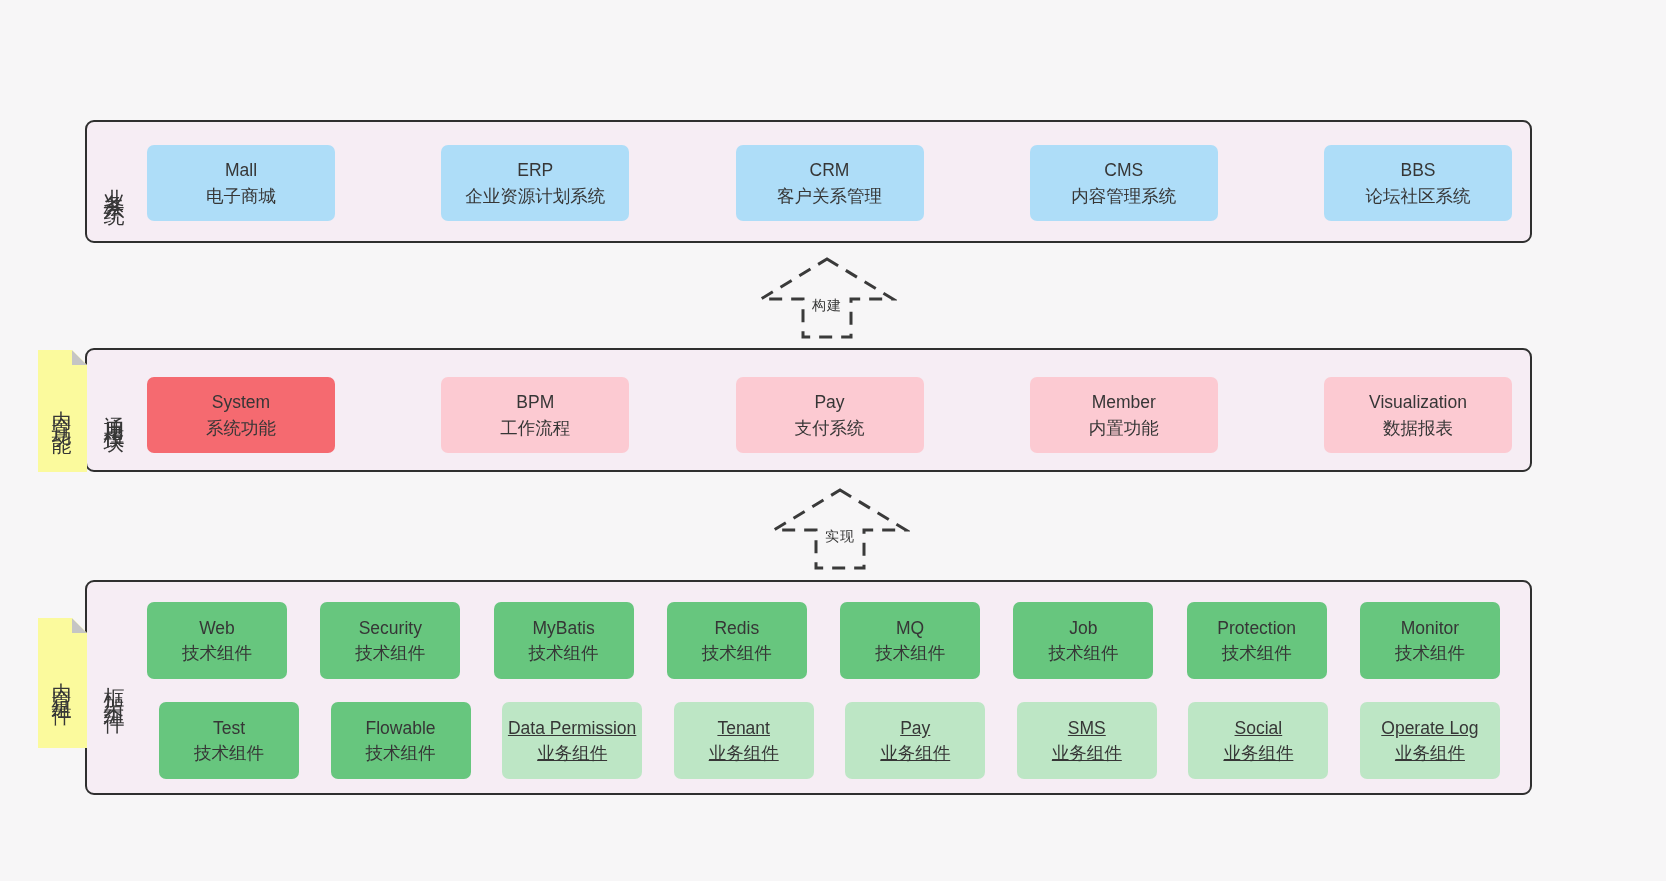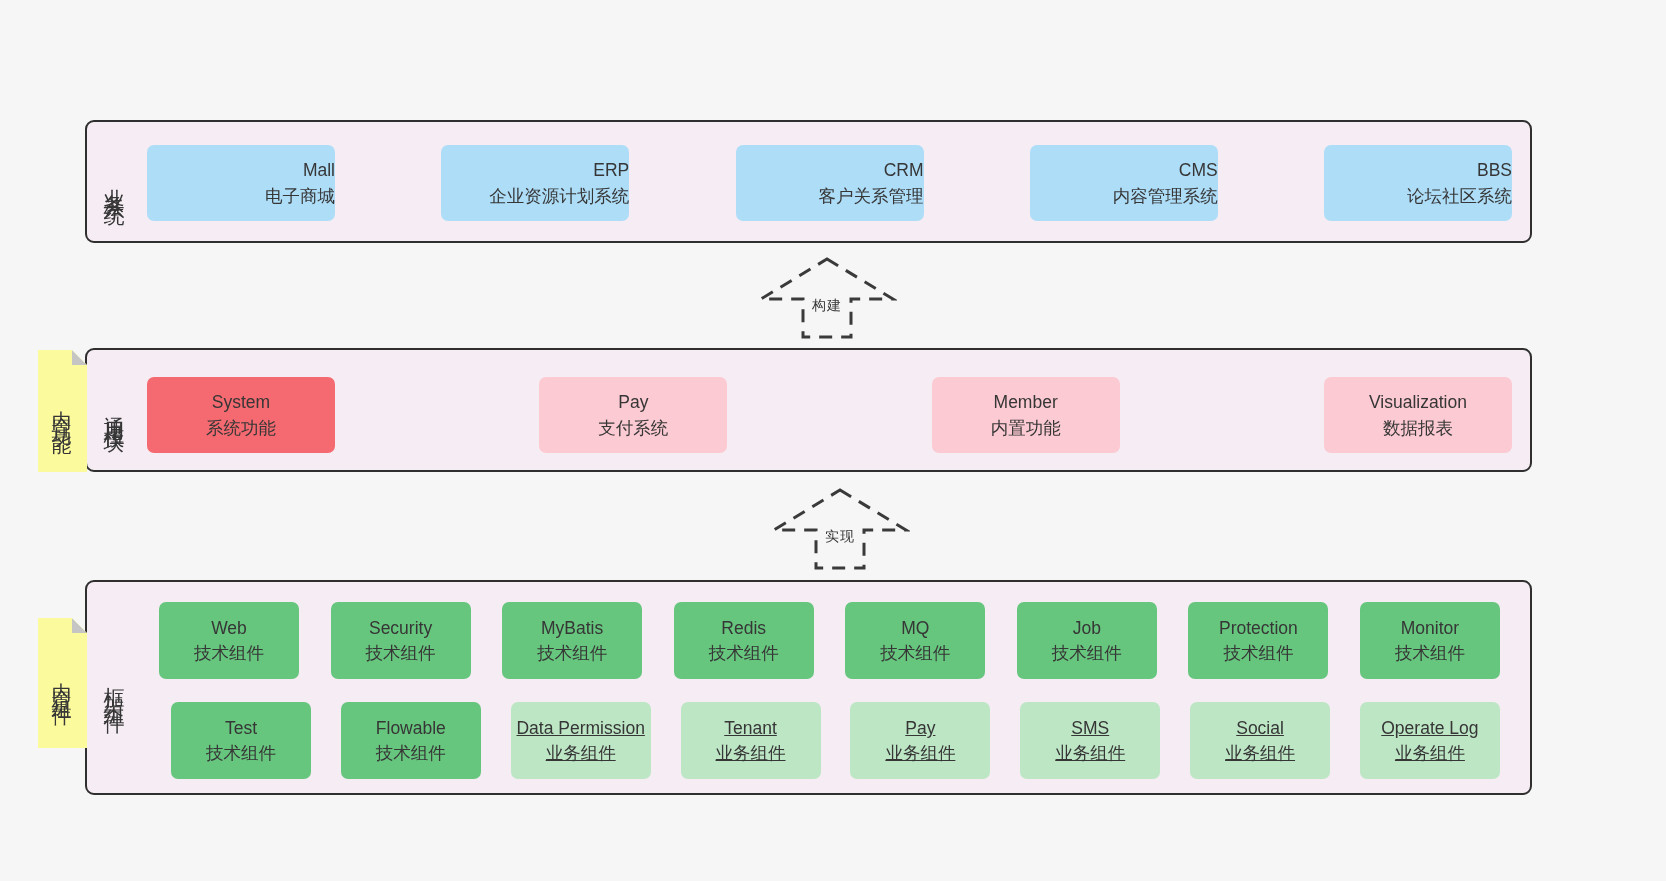--- a/index.html
+++ b/index.html
@@ -74,23 +74,22 @@
     justify-content: center;
     text-align: center;
     font-size: 17.5px;
     line-height: 1.5;
   }
   .layer-3 .node {
     width: 140px;
     height: 77px;
     line-height: 1.38;
     padding: 0 4px;
-    margin-left: 12px;
-  }
-  .node.blue  { background: var(--node-blue); align-items: flex-end; }
+  }
+  .node.blue  { background: var(--node-blue); }
   .node.red   { background: var(--node-red); }
   .node.pink  { background: var(--node-pink); }
   .node.green { background: var(--node-green); }
   .node.lightgreen { background: var(--node-lightgreen); text-decoration: underline; }
   .sticky {
     position: absolute;
     left: 38px;
     width: 49px;
     background: var(--sticky-yellow);
     display: flex;
@@ -180,20 +179,24 @@
   </div>
 
   <section class="layer layer-2">
     <div class="layer-label">通用模块</div>
     <div class="boxes">
       <div class="node red">
         <div>System</div>
         <div>系统功能</div>
       </div>
       <div class="node pink">
+        <div>BPM</div>
+        <div>工作流程</div>
+      </div>
+      <div class="node pink">
         <div>Pay</div>
         <div>支付系统</div>
       </div>
       <div class="node pink">
         <div>Member</div>
         <div>内置功能</div>
       </div>
       <div class="node pink">
         <div>Visualization</div>
         <div>数据报表</div>

